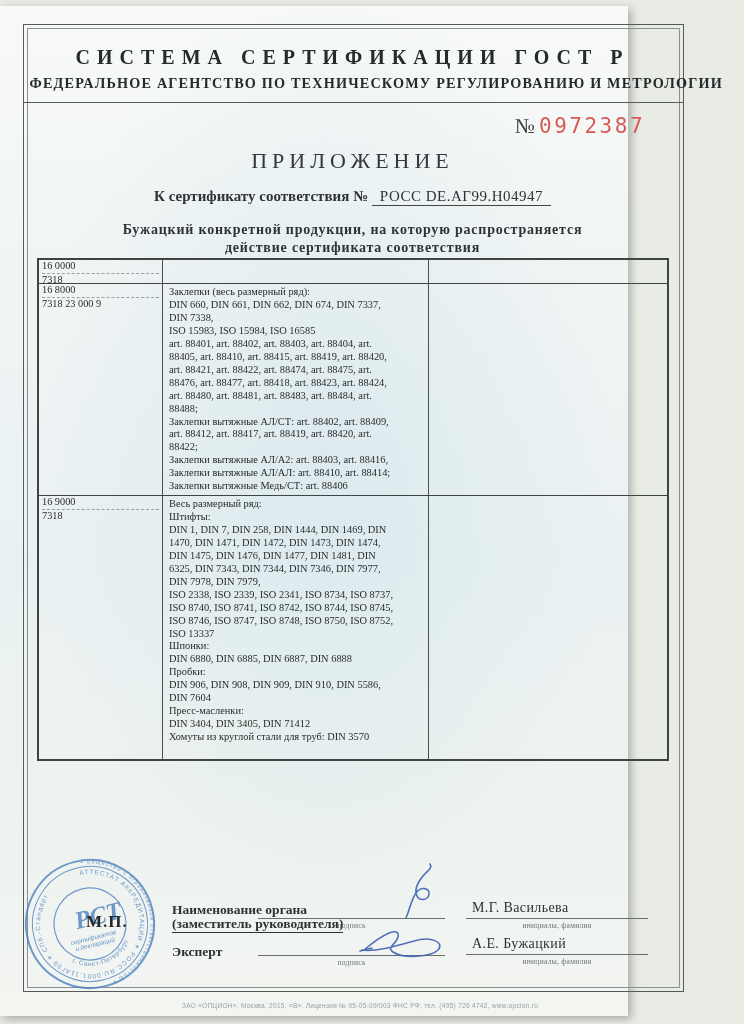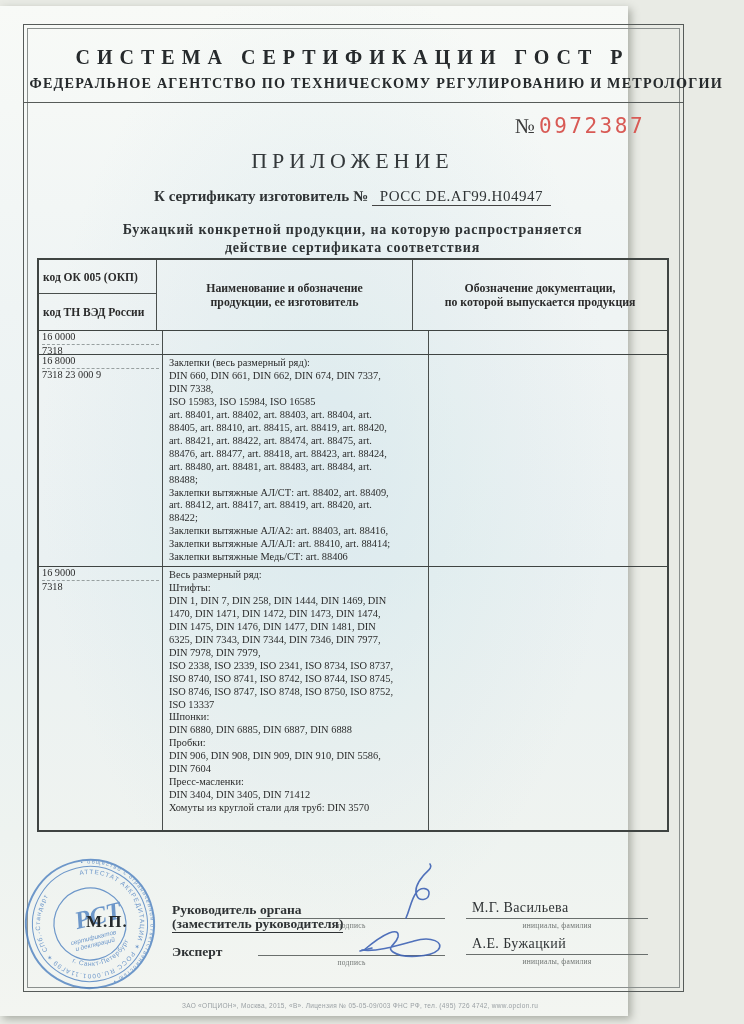--- a/index.html
+++ b/index.html
@@ -96,39 +96,29 @@
   <div class="hdr2">ФЕДЕРАЛЬНОЕ АГЕНТСТВО ПО ТЕХНИЧЕСКОМУ РЕГУЛИРОВАНИЮ И МЕТРОЛОГИИ</div>
 
   <div class="serial">
     <span class="no">№</span>
     <span class="digits">0972387</span>
   </div>
 
   <div class="doc-title">ПРИЛОЖЕНИЕ</div>
 
   <div class="subtitle">
-    <span class="lbl">К сертификату изготовитель №</span>
+    <span class="lbl">К сертификату соответствия №</span>
     <span> </span>
     <span class="val">РОСС DE.АГ99.Н04947</span>
   </div>
 
   <div class="purpose" style="white-space:pre-line;">Бужацкий конкретной продукции,  на которую распространяется
 действие сертификата соответствия</div>
 
   <div class="tbl">
-    <div class="trow thead">
-      <div class="c1">
-        <div class="h-okp">код ОК 005 (ОКП)</div>
-        <div class="h-tnved">код ТН ВЭД России</div>
-      </div>
-      <div class="c2 h-center">Наименование и обозначение
-продукции, ее изготовитель</div>
-      <div class="c3 h-center">Обозначение документации,
-по которой выпускается продукция</div>
-    </div>
 
     <div class="trow r1">
       <div class="c1 codecell">
         <div class="okp">16 0000</div>
         <div class="tnved">7318</div>
       </div>
       <div class="c2 namecell"></div>
       <div class="c3 namecell"></div>
     </div>
 
@@ -177,21 +167,21 @@
 Пробки:
 DIN 906, DIN 908, DIN 909, DIN 910, DIN 5586,
 DIN 7604
 Пресс-масленки:
 DIN 3404, DIN 3405, DIN 71412
 Хомуты из круглой стали для труб: DIN 3570</div>
       <div class="c3 namecell"></div>
     </div>
   </div>
 
-  <div class="sig-role1a">Руководитель органа</div>
+  <div class="sig-role1a">Наименование органа</div>
   <div class="sig-role1b">(заместитель руководителя)</div>
   <div class="sig-role2">Эксперт</div>
 
   <div class="sline p1"></div>
   <div class="sline n1"></div>
   <div class="sline p2"></div>
   <div class="sline n2"></div>
   <div class="slabel p1">подпись</div>
   <div class="slabel n1">инициалы, фамилия</div>
   <div class="slabel p2">подпись</div>

